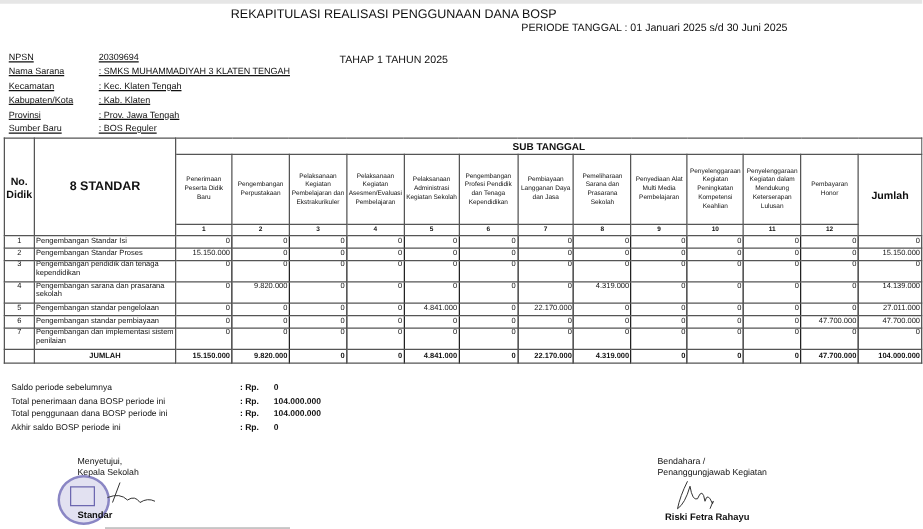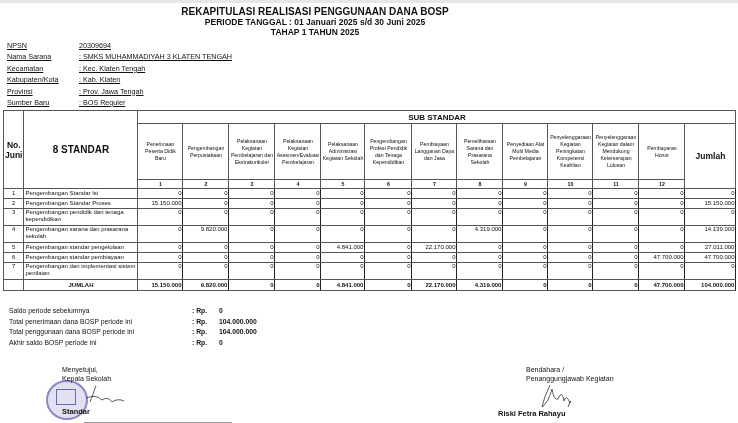--- a/index.html
+++ b/index.html
@@ -1,21 +1,21 @@
 <!DOCTYPE html>
 <html><head>
 <meta charset="utf-8">
 <style>
   html, body { margin:0; padding:0; background:#fff; }
   body { width:738px; height:423px; position:relative; overflow:hidden; font-family:"Liberation Sans", sans-serif; color:#111; }
   .topbar { position:absolute; left:0; top:0; width:738px; height:3px; background:#e6e6e6; }
-  .title { position:absolute; left:0; width:630px; text-align:center; font-weight:bold; }
+  .title { position:absolute; left:0; width:630px; text-align:center; font-weight:normal; }
   .t1 { top:6px; font-size:10px; }
-  .t2 { top:17px; font-size:8.5px; }
-  .t3 { top:27px; font-size:8.5px; }
+  .t2 { top:17px; font-size:8.5px;text-align:right; }
+  .t3 { top:42px; font-size:8.5px; }
   .info { position:absolute; left:7px; top:41px; font-size:7.2px;text-decoration:underline; }
   .info .row { height:11.4px; display:flex; }
   .info .lbl { width:72px; }
   .info .val { }
   table.grid { position:absolute; left:3px; top:110px; border-collapse:collapse; table-layout:fixed; font-size:5.2px; }
   table.grid td, table.grid th { border:1px solid #555; padding:0 1px; overflow:hidden; }
   table.grid th { font-weight:normal; text-align:center; vertical-align:middle; line-height:7px; }
   .sub-head { font-weight:bold !important; font-size:8px; height:12px; }
   .big-head { font-weight:bold !important; font-size:8.5px !important; line-height:10px !important; }
   .std-head { font-weight:bold !important; font-size:10px !important;margin-top:32px; }
@@ -30,21 +30,21 @@
   .summary { position:absolute; left:9px; top:307px; font-size:6.8px; }
   .summary .row { height:10.6px; display:flex; }
   .summary .lbl { width:183px; }
   .summary .rp { font-weight:bold; width:27px; }
   .summary .amt { font-weight:bold; }
   .sig-left { position:absolute; left:62px; top:365px; font-size:7px; line-height:9px; }
   .sig-right { position:absolute; left:526px; top:365px; font-size:7px; line-height:9px; }
   .stamp { position:absolute; left:46px; top:380px; width:38px; height:36px; border-radius:50%; border:2px solid #8a86c4; background:rgba(140,135,200,0.25); }
   .stamp-inner { position:absolute; left:56px; top:389px; width:18px; height:14px; border:1px solid #6c67b0; }
   .signame-left { position:absolute; left:62px; top:407px; font-size:7.5px; font-weight:bold; }
-  .signame-right { position:absolute; left:498px; top:409px; font-size:7.5px; font-weight:bold; }
+  .signame-right { position:absolute; left:532px; top:409px; font-size:7.5px; font-weight:bold; }
   .sigline { position:absolute; left:84px; top:422px; width:148px; height:1px; background:#999; }
   .scribble { position:absolute; }
 </style>
 </head>
 <body>
 
 <div class="topbar"></div>
 
 <div class="title t1">REKAPITULASI REALISASI PENGGUNAAN DANA BOSP</div>
 <div class="title t2">PERIODE TANGGAL : 01 Januari 2025 s/d 30 Juni 2025</div>
@@ -90,23 +90,23 @@
       <col style="width:45px">
       <col style="width:46px">
     <col style="width:45px">
       <col style="width:45px">
       <col style="width:46px">
       <col style="width:46px">
     <col style="width:51px">
   </colgroup>
   <thead id="thead">
       <tr>
-  <th rowspan="3" class="big-head">No. Juni</th>
+  <th rowspan="3" class="big-head">No. Didik</th>
   <th rowspan="3" class="std-head">8 STANDAR</th>
-  <th colspan="13" class="sub-head">SUB STANDAR</th>
+  <th colspan="13" class="sub-head">SUB TANGGAL</th>
 </tr>
       <tr style="height:56px">
         <th>Penerimaan Peserta Didik Baru</th>
         <th>Pengembangan Perpustakaan</th>
         <th>Pelaksanaan Kegiatan Pembelajaran dan Ekstrakurikuler</th>
         <th>Pelaksanaan Kegiatan Asesmen/Evaluasi Pembelajaran</th>
         <th>Pelaksanaan Administrasi Kegiatan Sekolah</th>
         <th>Pengembangan Profesi Pendidik dan Tenaga Kependidikan</th>
         <th>Pembiayaan Langganan Daya dan Jasa</th>
         <th>Pemeliharaan Sarana dan Prasarana Sekolah</th>

